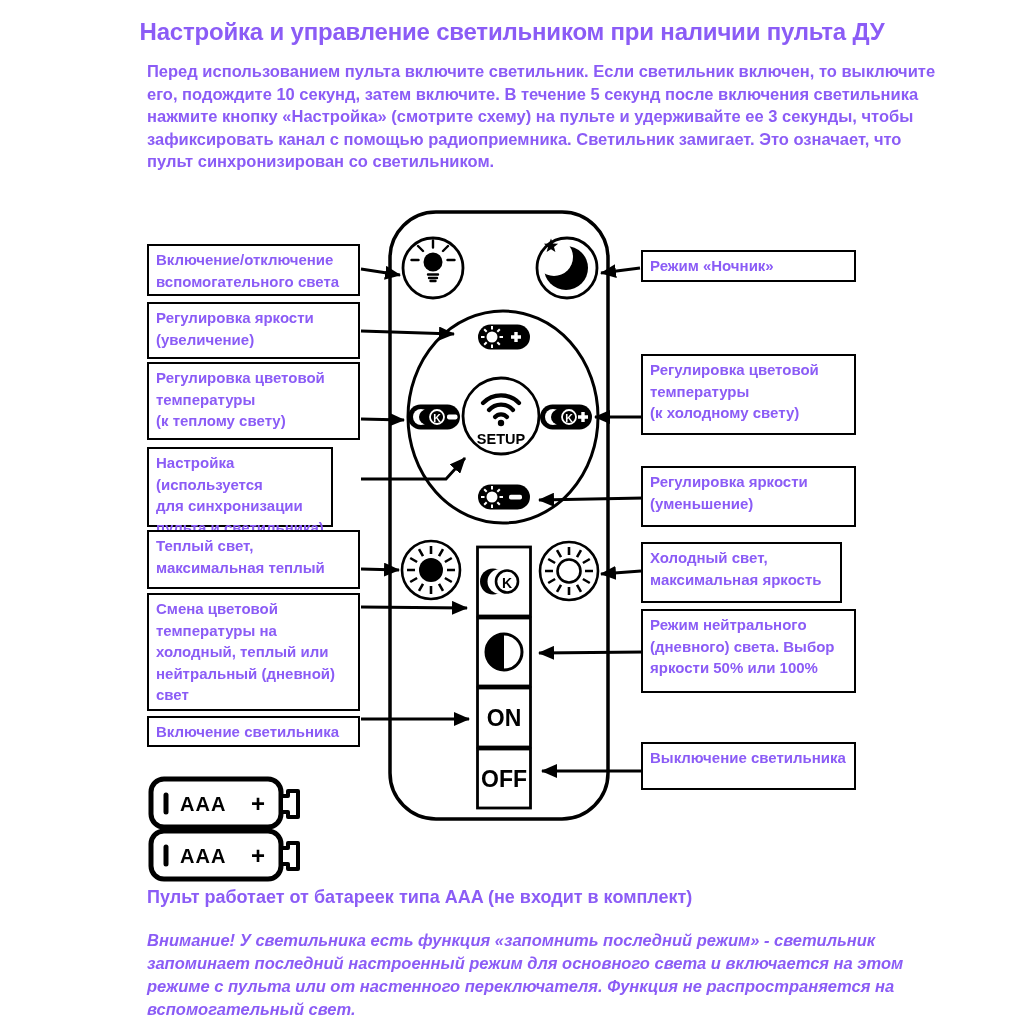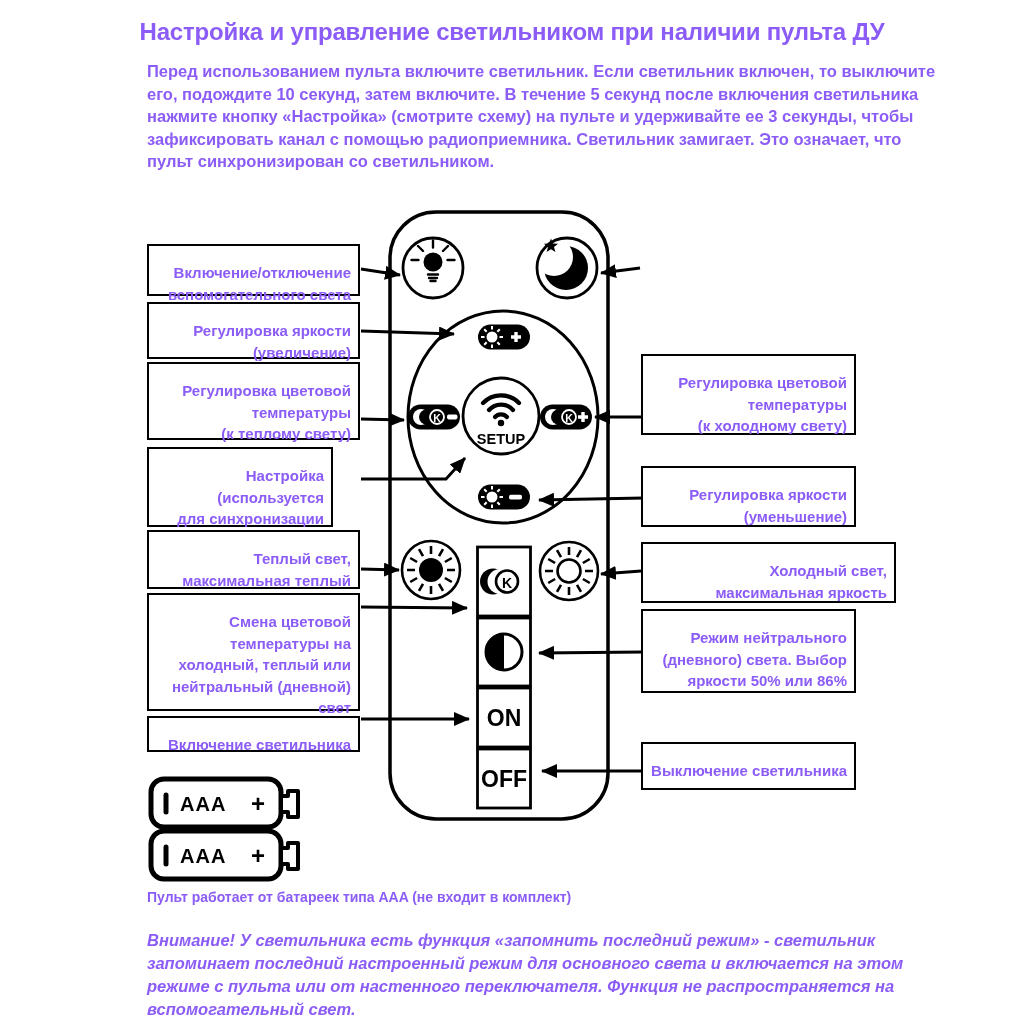--- a/index.html
+++ b/index.html
@@ -8,26 +8,26 @@
     font-family:"Liberation Sans",sans-serif;color:#8b5cf6;overflow:hidden;
   }
   .page-title{
     position:absolute;top:18px;left:0;width:1024px;text-align:center;
     font-size:24px;font-weight:bold;margin:0;letter-spacing:-0.2px;
   }
   .para{
     position:absolute;margin:0;font-weight:bold;white-space:pre-line;
   }
   .intro{left:147px;top:60px;width:806px;font-size:16.5px;line-height:22.6px;}
-  .battery-note{left:147px;top:886px;width:806px;font-size:14px;line-height:22px;}
+  .battery-note{left:147px;top:886px;width:806px;font-size:18px;line-height:22px;}
   .warning{left:147px;top:929px;width:806px;font-size:16.5px;line-height:23px;font-style:italic;}
   .callout{
     position:absolute;box-sizing:border-box;border:2.2px solid #000;
-    background:#fff;padding:16px 7px;font-size:15px;font-weight:bold;
-    line-height:21.5px;white-space:pre-line;text-align:right;
+    background:#fff;padding:3px 7px;font-size:15px;font-weight:bold;
+    line-height:21.5px;white-space:pre-line;
   }
   .diagram{position:absolute;left:0;top:0;}
   .svgtxt{font-family:"Liberation Sans",sans-serif;font-weight:bold;}
 </style>
 </head>
 <body>
 
 <div class="page">
 
   <h1 class="page-title">Настройка и управление светильником при наличии пульта ДУ</h1>
@@ -212,30 +212,31 @@
 пульта и светильника)</div>
   <div class="callout" style="left:147px;top:530px;width:213px;height:59px">Теплый свет,
 максимальная теплый</div>
   <div class="callout" style="left:147px;top:593px;width:213px;height:118px">Смена цветовой
 температуры на
 холодный, теплый или
 нейтральный (дневной)
 свет</div>
   <div class="callout" style="left:147px;top:716px;width:213px;height:31px">Включение светильника</div>
 
+  <div class="callout" style="left:641px;top:250px;width:215px;height:32px">Режим «Ночник»</div>
   <div class="callout" style="left:641px;top:354px;width:215px;height:81px">Регулировка цветовой
 температуры
 (к холодному свету)</div>
   <div class="callout" style="left:641px;top:466px;width:215px;height:61px">Регулировка яркости
 (уменьшение)</div>
-  <div class="callout" style="left:641px;top:542px;width:255px;height:61px">Холодный свет,
+  <div class="callout" style="left:641px;top:542px;width:201px;height:61px">Холодный свет,
 максимальная яркость</div>
   <div class="callout" style="left:641px;top:609px;width:215px;height:84px">Режим нейтрального
 (дневного) света. Выбор
-яркости 50% или 86%</div>
+яркости 50% или 100%</div>
   <div class="callout" style="left:641px;top:742px;width:215px;height:48px">Выключение светильника</div>
 
   <p class="para battery-note">Пульт работает от батареек типа AAA (не входит в комплект)</p>
   <p class="para warning">Внимание! У светильника есть функция «запомнить последний режим» - светильник
 запоминает последний настроенный режим для основного света и включается на этом
 режиме с пульта или от настенного переключателя. Функция не распространяется на
 вспомогательный свет.</p>
 
 </div>
 

